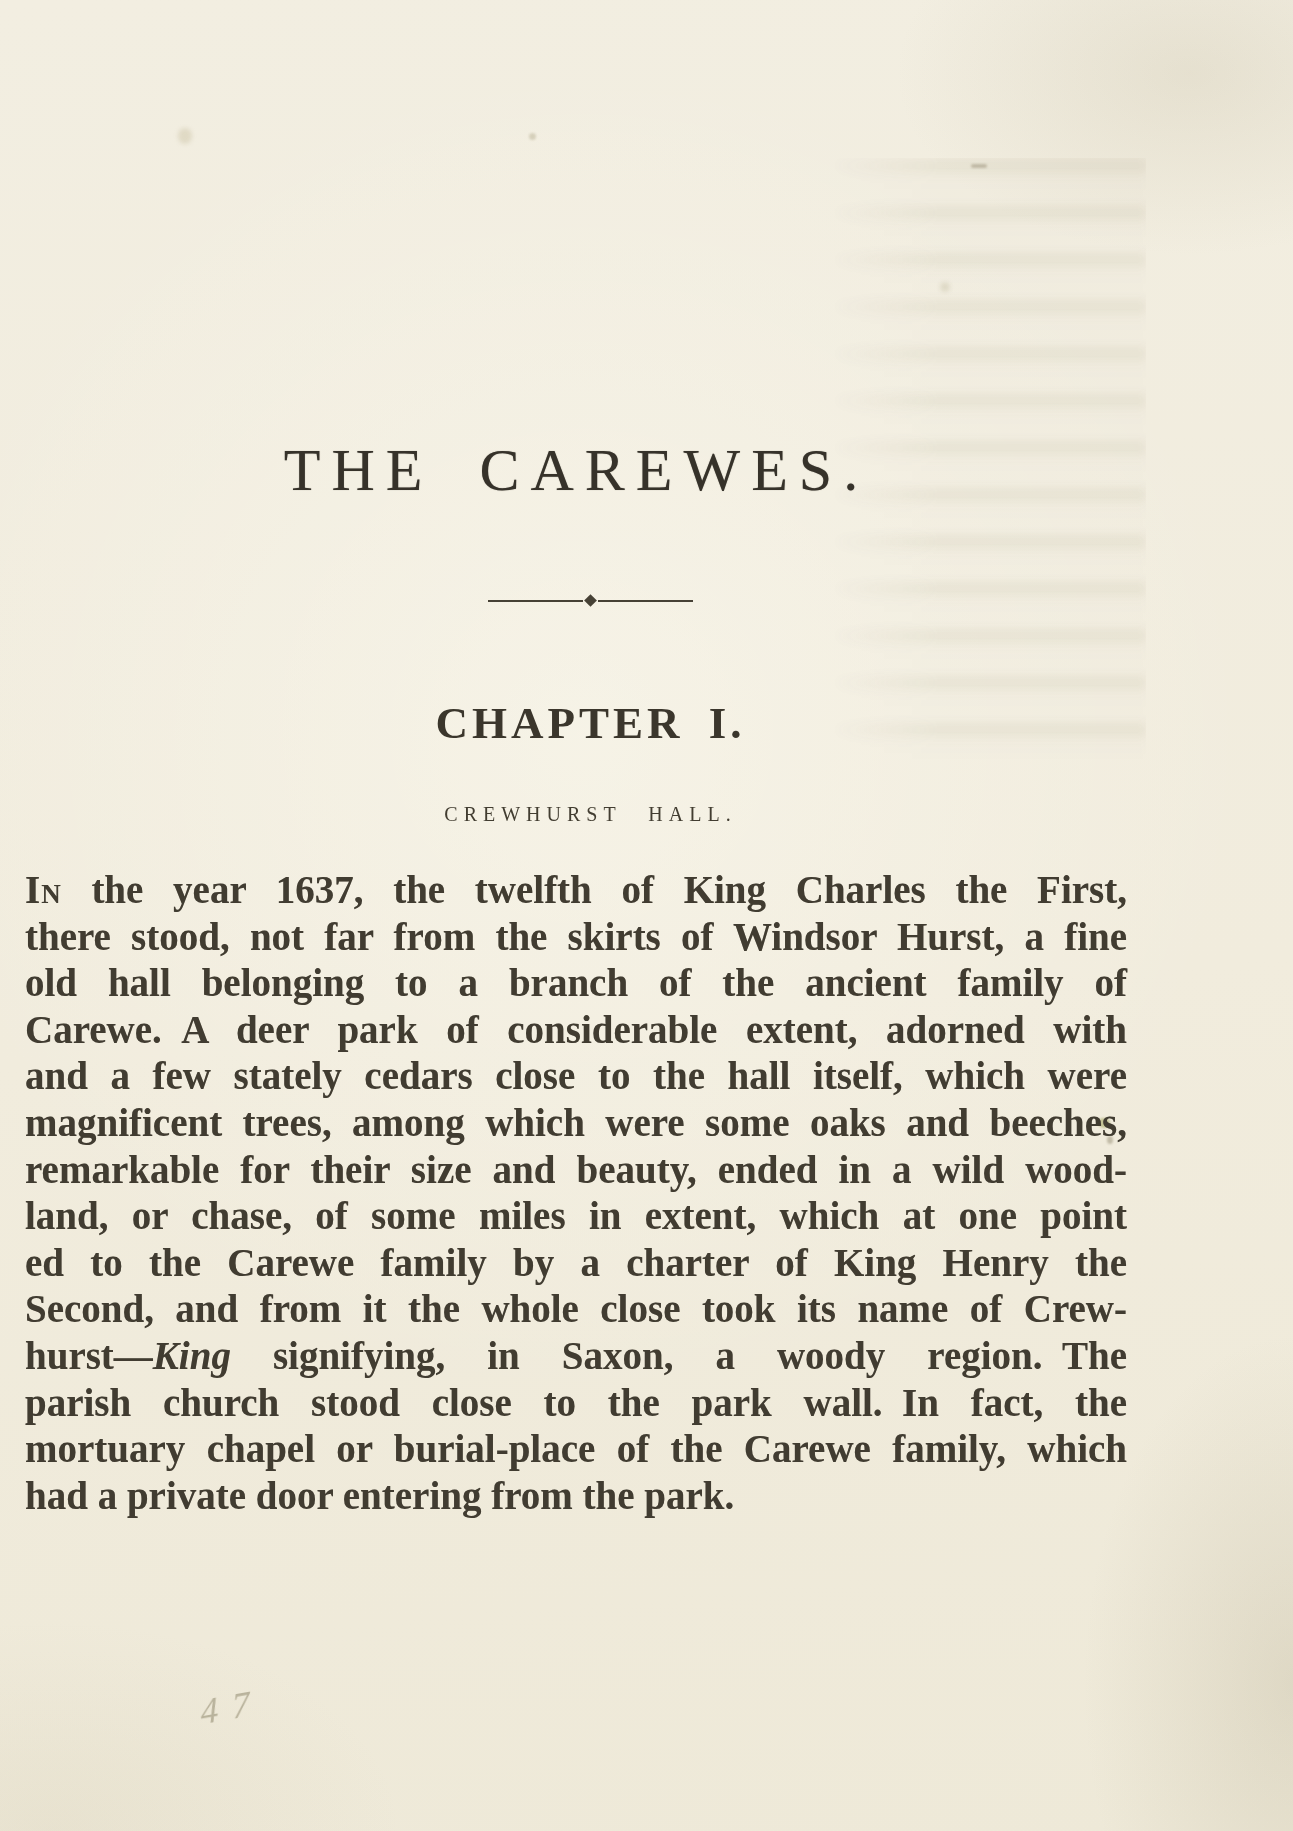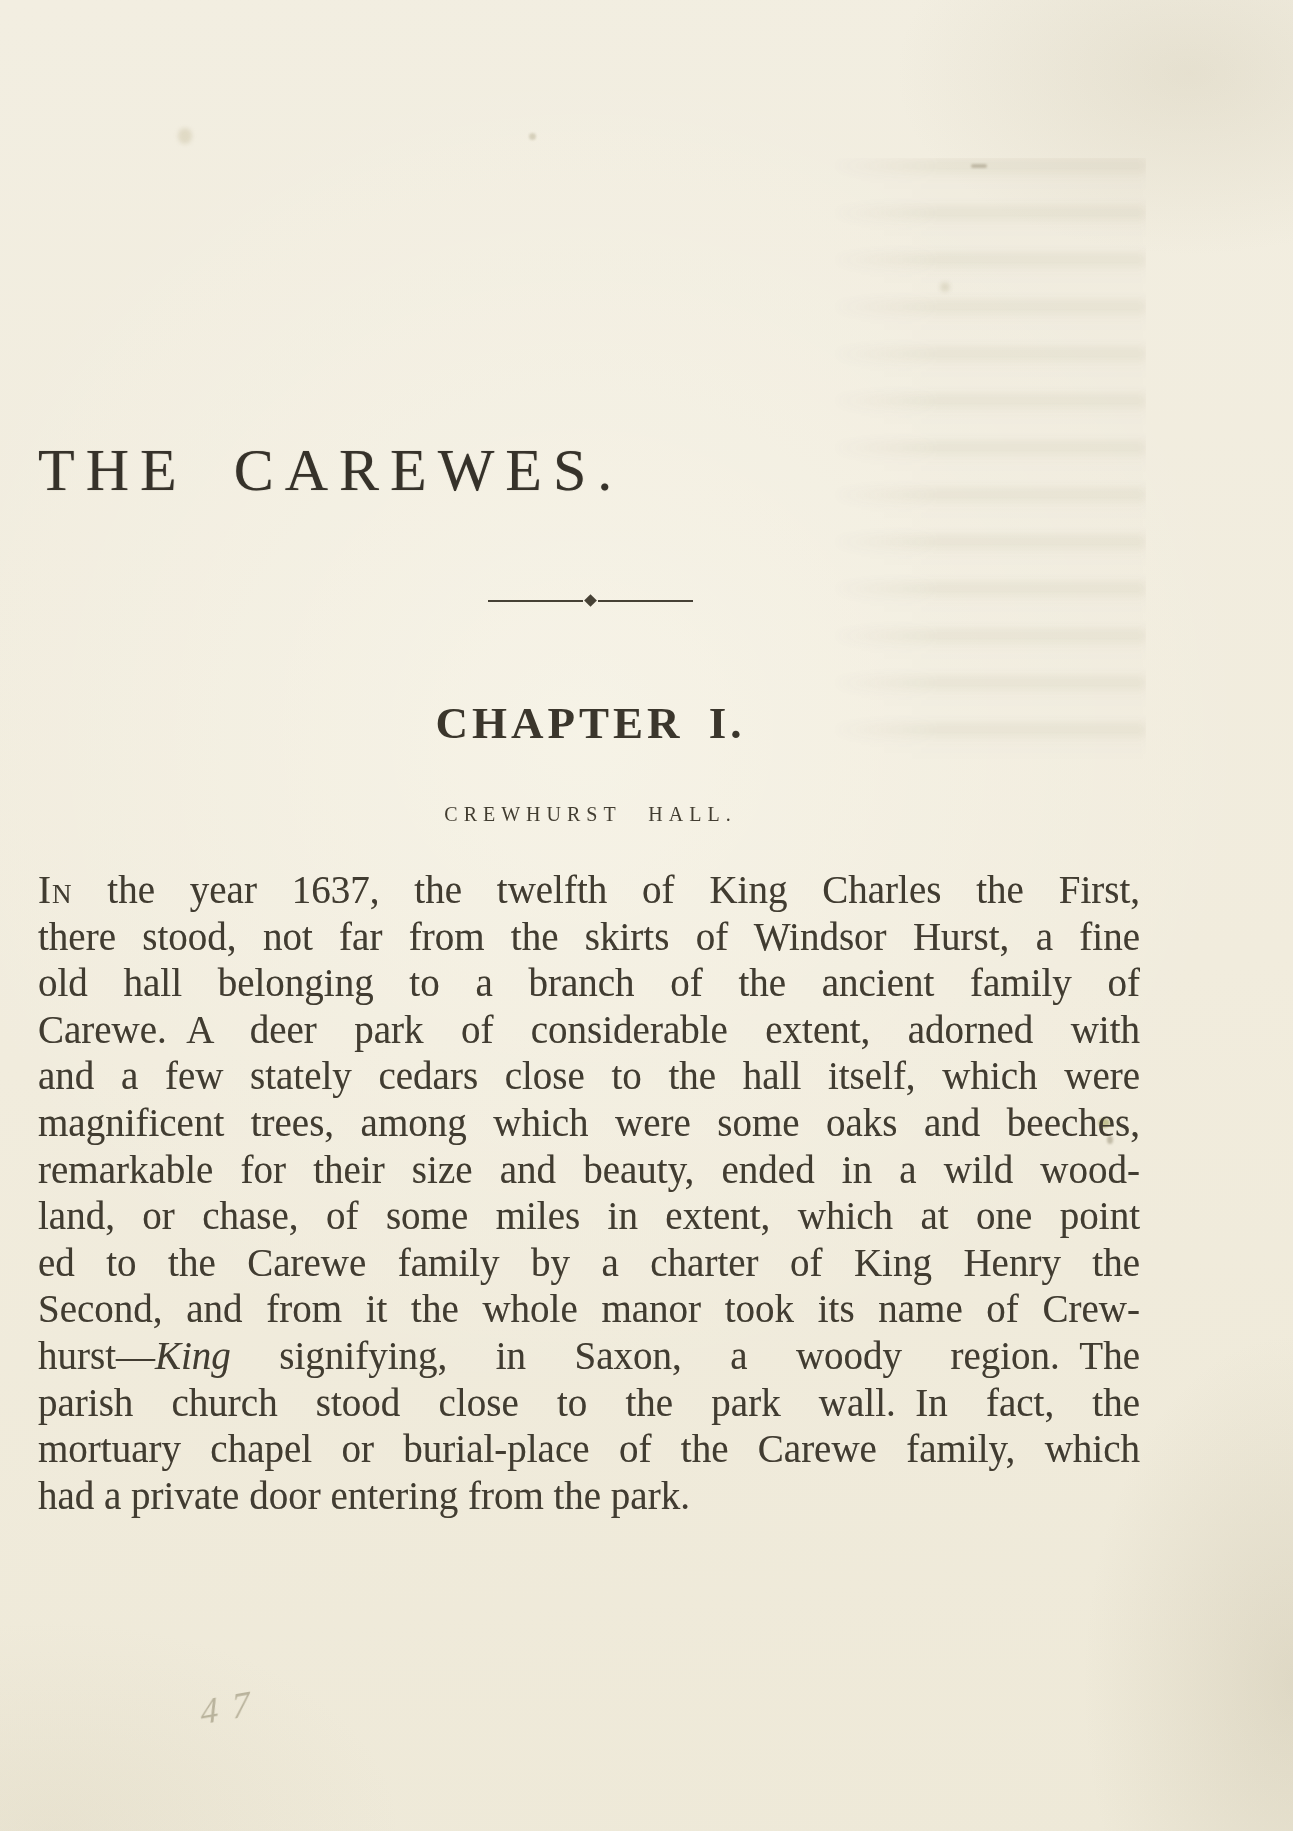--- a/index.html
+++ b/index.html
@@ -35,21 +35,22 @@
   }
   .speck { position:absolute; border-radius:50%; pointer-events:none; }
   .speck.s1 { left:178px; top:128px;  width:14px; height:16px; background:rgba(170,160,115,0.25); filter:blur(2px); }
   .speck.s2 { left:529px; top:133px;  width:7px;  height:7px;  background:rgba(150,140,100,0.30); filter:blur(1px); }
   .speck.s3 { left:971px; top:164px;  width:16px; height:4px;  background:rgba(120,110,80,0.35); border-radius:2px; filter:blur(1px); }
   .speck.s4 { left:1098px;top:1118px; width:12px; height:10px; background:rgba(140,145,60,0.45); filter:blur(1px); }
   .speck.s5 { left:1107px;top:1136px; width:6px;  height:8px;  background:rgba(110,100,70,0.35); filter:blur(1px); }
   .speck.s6 { left:940px; top:282px;  width:10px; height:10px; background:rgba(160,150,110,0.22); filter:blur(2px); }
 
   .book-title {
-    position:absolute; top:436px; left:38px; width:1105px;
+    position:absolute; top:436px; left:24px; width:1105px;
+    text-align:center;
     font-size:60px; line-height:68px; font-weight:normal; margin:0;
     letter-spacing:11px; word-spacing:20px;
     color:#36322a;
     text-shadow:0 0 1px rgba(54,50,42,0.45);
   }
   .divider {
     position:absolute; top:596px; left:38px; width:1105px;
     display:flex; justify-content:center; align-items:center;
   }
   .divider .rule { width:95px; height:2px; background:#464135; }
@@ -65,24 +66,25 @@
     color:#3b362c;
   }
   .section-heading {
     position:absolute; top:797px; left:38px; width:1105px;
     text-align:center; margin:0;
     font-size:20px; line-height:34px; font-weight:normal;
     letter-spacing:6px; word-spacing:16px;
     color:#423d31;
   }
   .body-paragraph {
-    position:absolute; top:867px; left:38px; width:1102px;
+    position:absolute; top:867px; left:25px; width:1102px;
     font-size:39px; line-height:46.6px;
     color:#413c31;
     text-shadow:0 0 0.6px rgba(60,55,45,0.35);
+    font-weight:bold;
   }
   .body-line { text-align:justify; text-align-last:justify; }
   .body-line.last { text-align-last:left; }
   .body-line .italic { font-style:italic; }
   .body-line .smallcaps { font-variant:small-caps; letter-spacing:1px; }
   .pencil-note {
     position:absolute; top:1686px; left:200px;
     font-size:36px; letter-spacing:14px;
     font-style:italic;
     color:rgba(142,135,108,0.55);
@@ -118,21 +120,21 @@
   <div class="body-paragraph">
       <div class="body-line"><span class="smallcaps">In</span><span> the year 1637, the twelfth of King Charles the First,</span></div>
       <div class="body-line"><span>there stood, not far from the skirts of Windsor Hurst, a fine</span></div>
       <div class="body-line"><span>old hall belonging to a branch of the ancient family of</span></div>
       <div class="body-line"><span>Carewe. A deer park of considerable extent, adorned with</span></div>
       <div class="body-line"><span>and a few stately cedars close to the hall itself, which were</span></div>
       <div class="body-line"><span>magnificent trees, among which were some oaks and beeches,</span></div>
       <div class="body-line"><span>remarkable for their size and beauty, ended in a wild wood-</span></div>
       <div class="body-line"><span>land, or chase, of some miles in extent, which at one point</span></div>
       <div class="body-line"><span>ed to the Carewe family by a charter of King Henry the</span></div>
-      <div class="body-line"><span>Second, and from it the whole manor took its name of Crew-</span></div>
+      <div class="body-line"><span>Second, and from it the whole close took its name of Crew-</span></div>
       <div class="body-line"><span>hurst—</span><span class="italic">King</span><span> signifying, in Saxon, a woody region. The</span></div>
       <div class="body-line"><span>parish church stood close to the park wall. In fact, the</span></div>
       <div class="body-line"><span>mortuary chapel or burial-place of the Carewe family, which</span></div>
       <div class="body-line last"><span>had a private door entering from the park.</span></div>
     </div>
 
   <div class="pencil-note">47</div>
 </div>
 
 </body></html>

